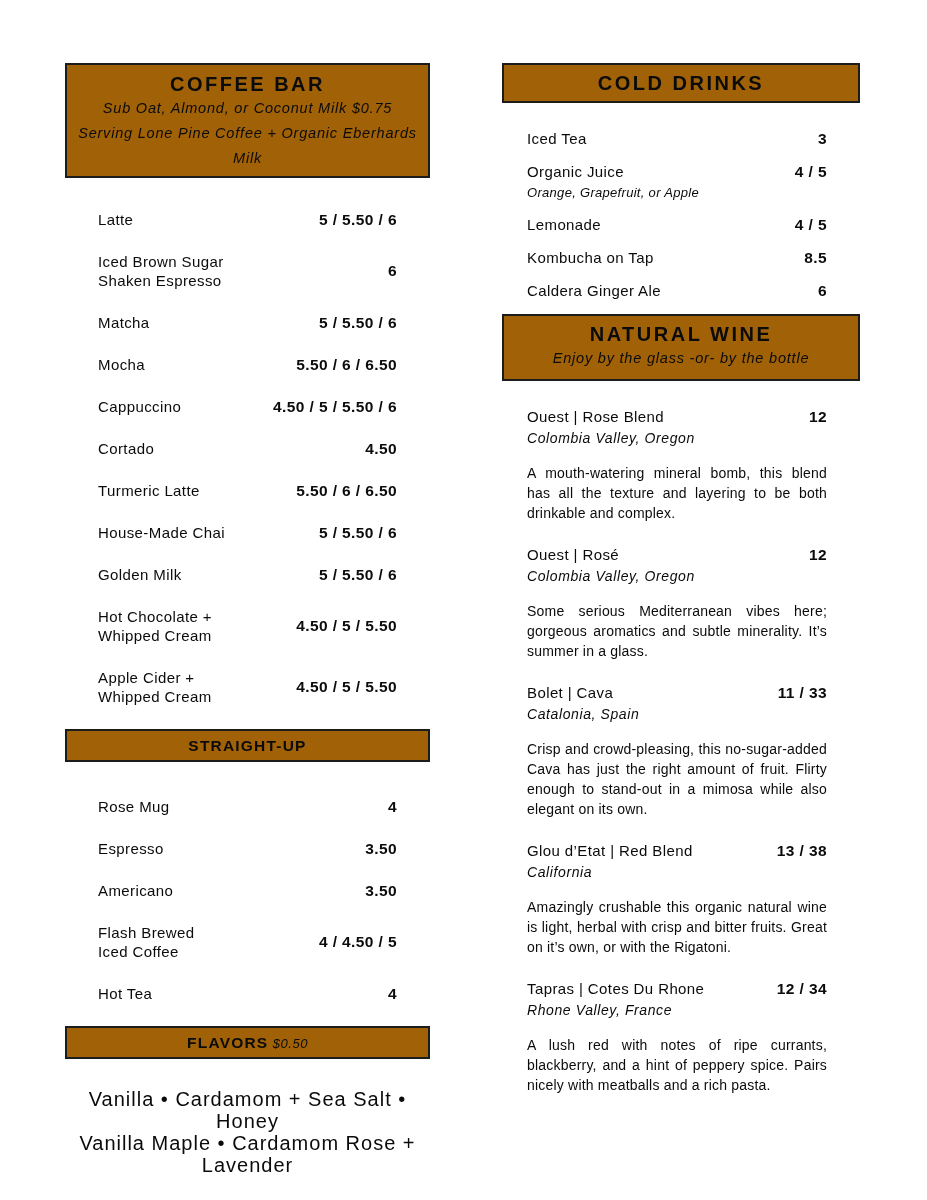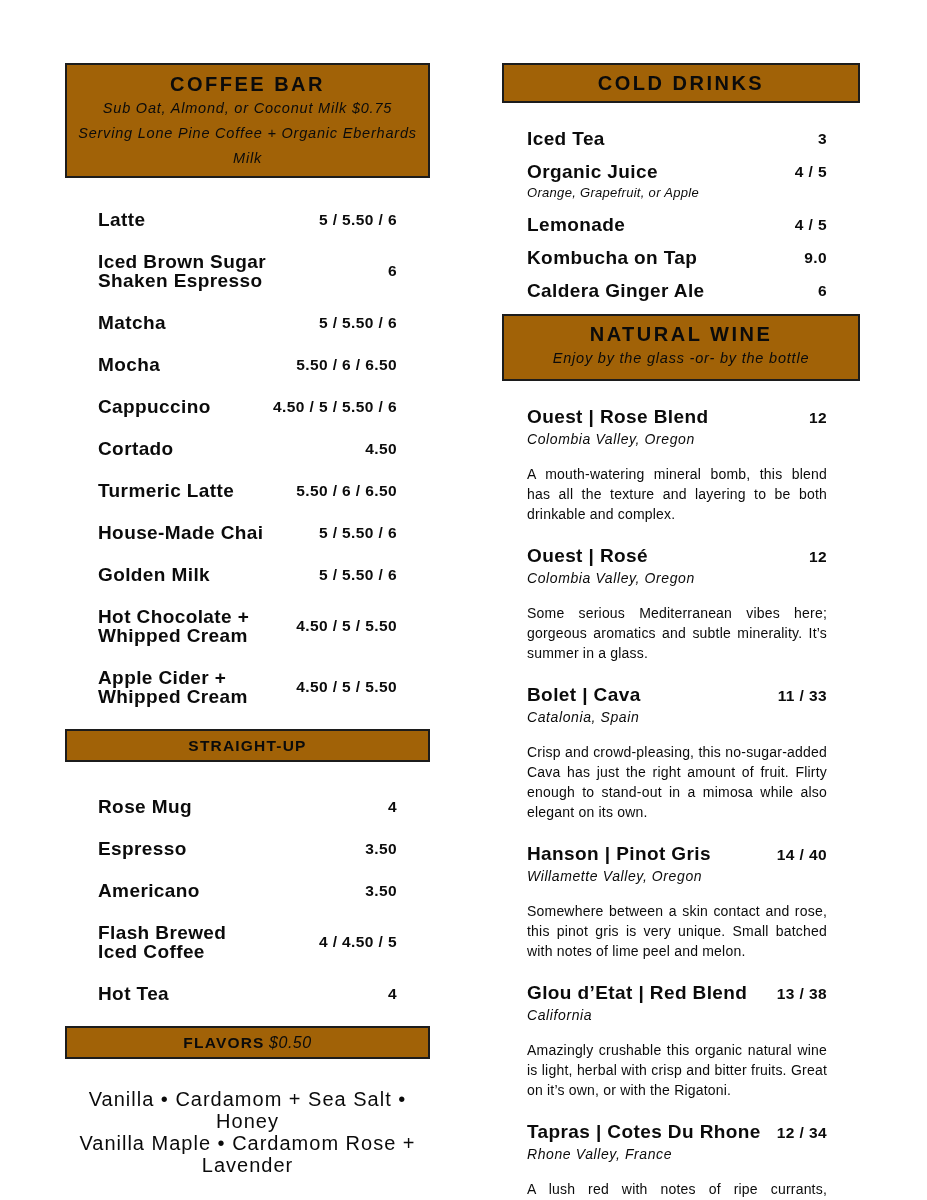--- a/index.html
+++ b/index.html
@@ -33,36 +33,36 @@
     font-size: 14.5px;
     letter-spacing: 0.8px;
     line-height: 25px;
     font-weight: 400;
   }
   .box-coffee { padding: 7px 2px 5px 2px; }
   .box-cold, .box-wine { padding: 6px 2px; margin-left: 8px; }
   .box-wine { padding-bottom: 8px; }
   .hdr-box.slim { padding: 5px 2px; }
   .slim .hdr-title { font-size: 15.5px; letter-spacing: 1.2px; line-height: 19px; }
-  .slim .hdr-price { font-weight: 400; font-style: italic; font-size: 16px; letter-spacing: 0.5px; }
+  .slim .hdr-price { font-weight: 400; font-style: italic; font-size: 13px; letter-spacing: 0.5px; }
 
   
   .items { padding: 0 33px; }
   .items-coffee { margin-top: 32px; }
   .items-straight { margin-top: 35px; }
   .items-cold { margin-top: 26px; }
   .row {
     display: flex;
     justify-content: space-between;
     align-items: center;
     margin-bottom: 23px;
   }
   .nm {
-    font-weight: bold;
-    font-size: 19px;
+    font-weight: normal;
+    font-size: 15px;
     line-height: 19px;
     letter-spacing: 0.4px;
     white-space: pre-line;
   }
   .pr {
     font-weight: bold;
     font-size: 15.5px;
     letter-spacing: 0.4px;
     white-space: nowrap;
     text-align: right;
@@ -233,21 +233,21 @@
       </div>
       <div class="cold-block">
         <div class="row">
           <span class="nm">Lemonade</span>
           <span class="pr">4 / 5</span>
         </div>
       </div>
       <div class="cold-block">
         <div class="row">
           <span class="nm">Kombucha on Tap</span>
-          <span class="pr">9.0</span>
+          <span class="pr">8.5</span>
         </div>
       </div>
       <div class="cold-block">
         <div class="row">
           <span class="nm">Caldera Ginger Ale</span>
           <span class="pr">6</span>
         </div>
       </div>
     </div>
 
@@ -276,28 +276,20 @@
       <div class="wine">
         <div class="wine-head">
           <span class="nm">Bolet | Cava</span>
           <span class="pr">11 / 33</span>
         </div>
         <div class="wine-region">Catalonia, Spain</div>
         <div class="wine-desc">Crisp and crowd-pleasing, this no-sugar-added Cava has just the right amount of fruit. Flirty enough to stand-out in a mimosa while also elegant on its own.</div>
       </div>
       <div class="wine">
         <div class="wine-head">
-          <span class="nm">Hanson | Pinot Gris</span>
-          <span class="pr">14 / 40</span>
-        </div>
-        <div class="wine-region">Willamette Valley, Oregon</div>
-        <div class="wine-desc">Somewhere between a skin contact and rose, this pinot gris is very unique. Small batched with notes of lime peel and melon.</div>
-      </div>
-      <div class="wine">
-        <div class="wine-head">
           <span class="nm">Glou d’Etat | Red Blend</span>
           <span class="pr">13 / 38</span>
         </div>
         <div class="wine-region">California</div>
         <div class="wine-desc">Amazingly crushable this organic natural wine is light, herbal with crisp and bitter fruits. Great on it’s own, or with the Rigatoni.</div>
       </div>
       <div class="wine">
         <div class="wine-head">
           <span class="nm">Tapras | Cotes Du Rhone</span>
           <span class="pr">12 / 34</span>

